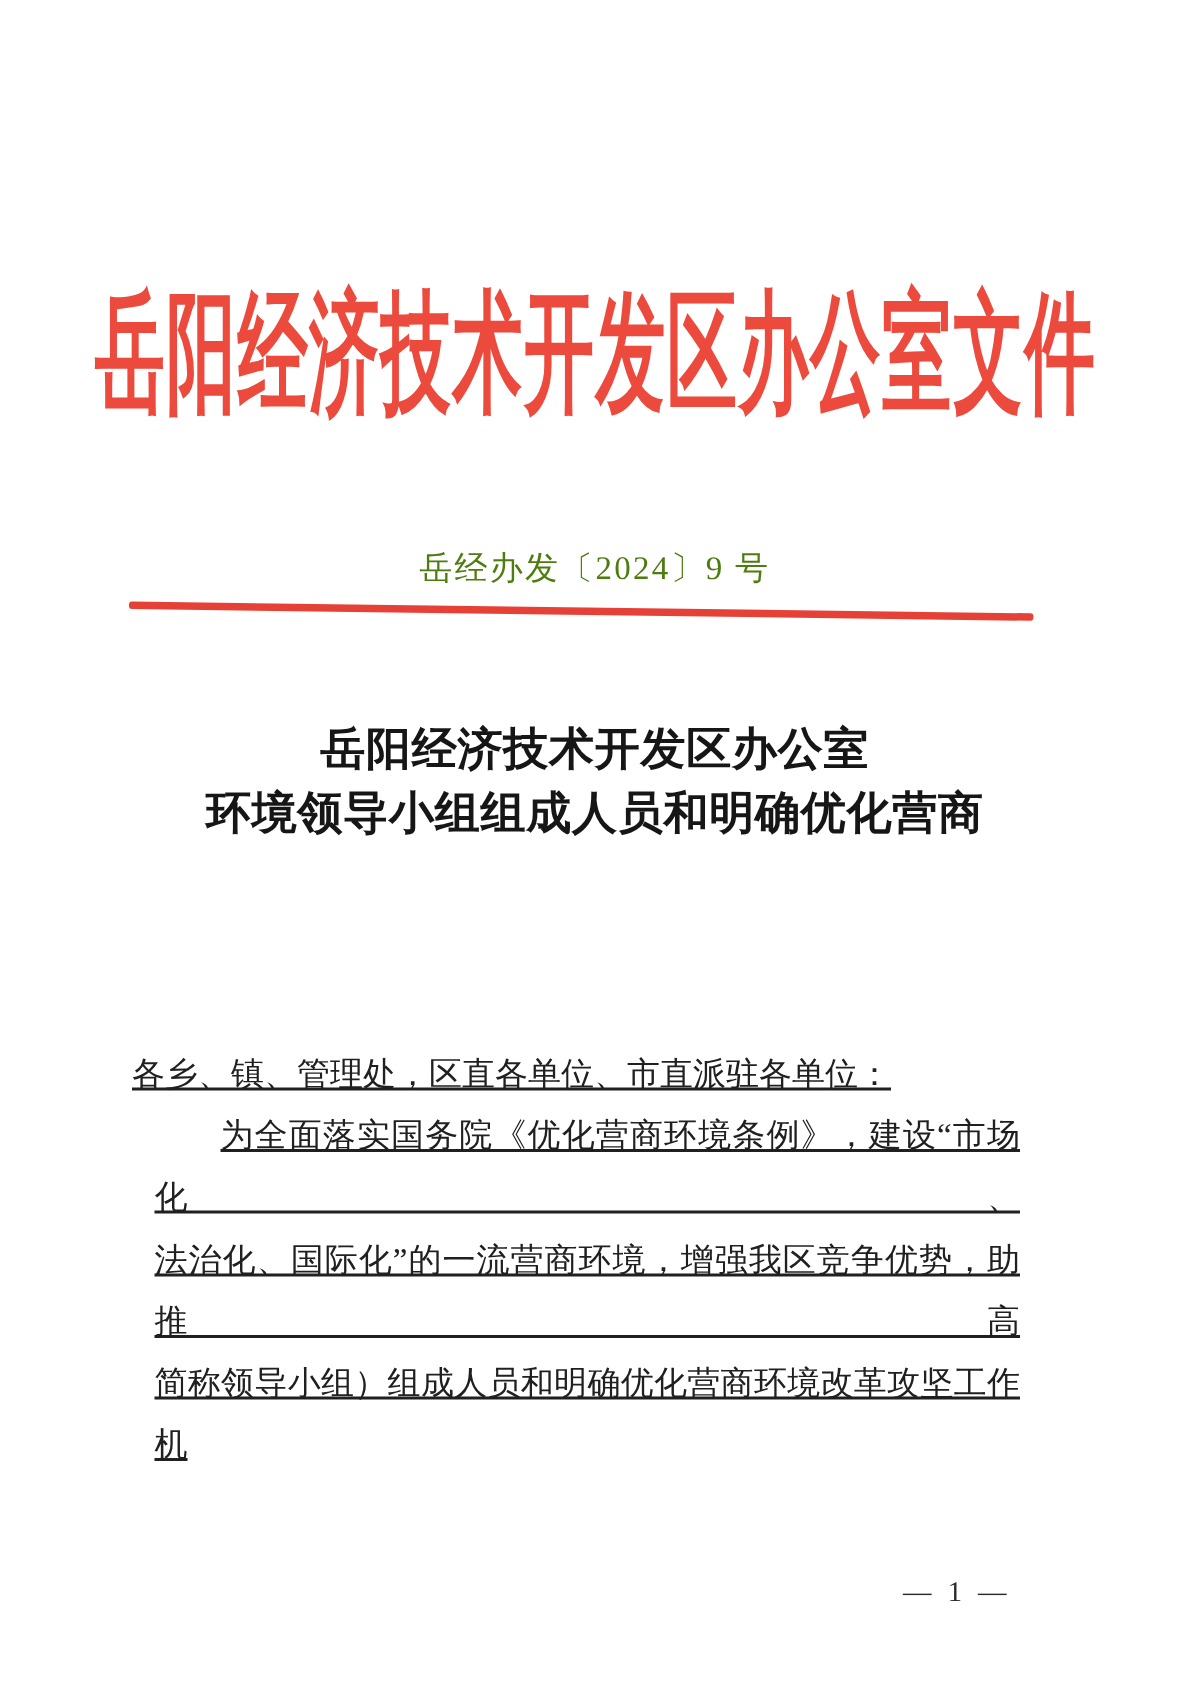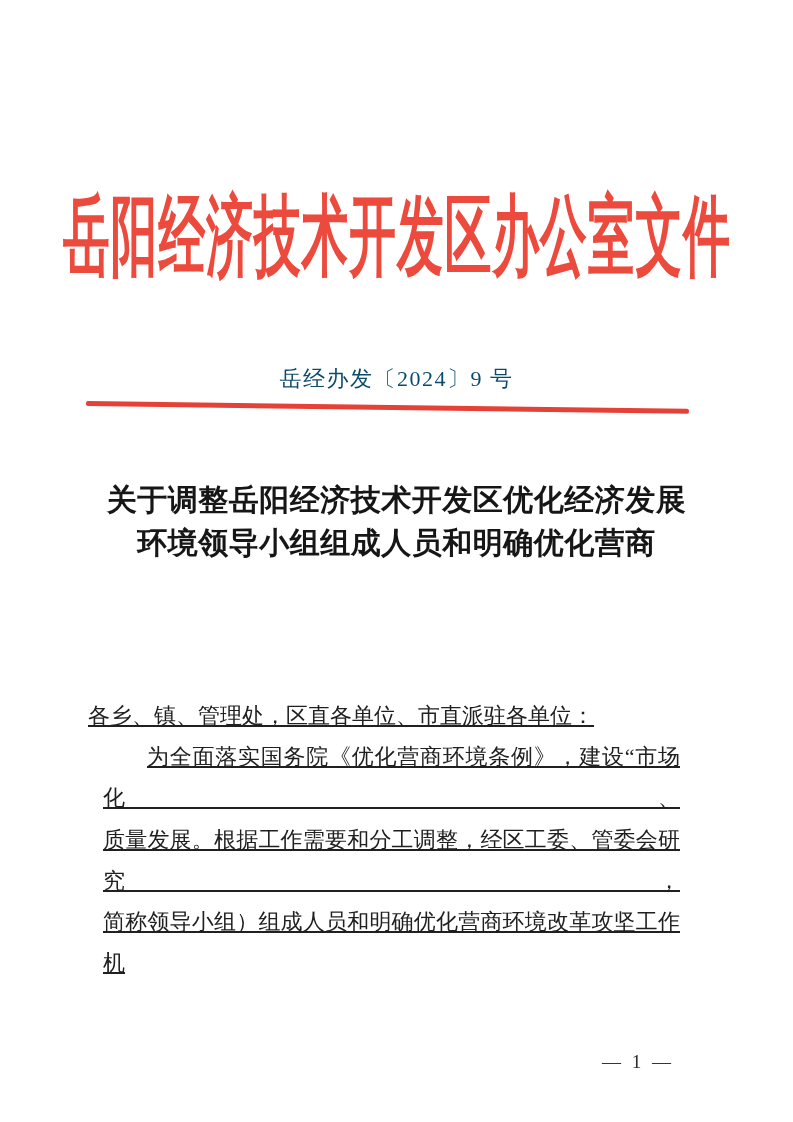--- a/index.html
+++ b/index.html
@@ -35,21 +35,21 @@
   }
   
   .doc-number {
     position: absolute;
     top: 364px;
     left: 0;
     width: 100%;
     text-align: center;
     font-size: 22px;
     letter-spacing: 1.5px;
-    color: #0c4a6e;
+    color: #4d7c0f;
   }
   
   .red-rule {
     position: absolute;
     top: 401px;
     left: 86px;
     width: 603px;
     height: 4.5px;
     background: var(--rule-red, #e64137);
     border-radius: 2px;
@@ -102,27 +102,27 @@
 
 <div class="page">
 
   <div class="red-head">岳阳经济技术开发区办公室文件</div>
 
   <div class="doc-number">岳经办发〔2024〕9 号</div>
 
   <div class="red-rule"></div>
 
   <div class="doc-title">
-    <div>关于调整岳阳经济技术开发区优化经济发展</div>
+    <div>岳阳经济技术开发区办公室</div>
     <div>环境领导小组组成人员和明确优化营商</div>
   </div>
 
   <div class="body-block">
     <div class="bline">各乡、镇、管理处，区直各单位、市直派驻各单位：</div>
     <div class="bline jline indent">为全面落实国务院《优化营商环境条例》，建设“市场化、</div>
-    <div class="bline jline">质量发展。根据工作需要和分工调整，经区工委、管委会研究，</div>
+    <div class="bline jline">法治化、国际化”的一流营商环境，增强我区竞争优势，助推高</div>
     <div class="bline jline">简称领导小组）组成人员和明确优化营商环境改革攻坚工作机</div>
 
   </div>
 
   <div class="page-num">— 1 —</div>
 
 </div>
 
 </body></html>

